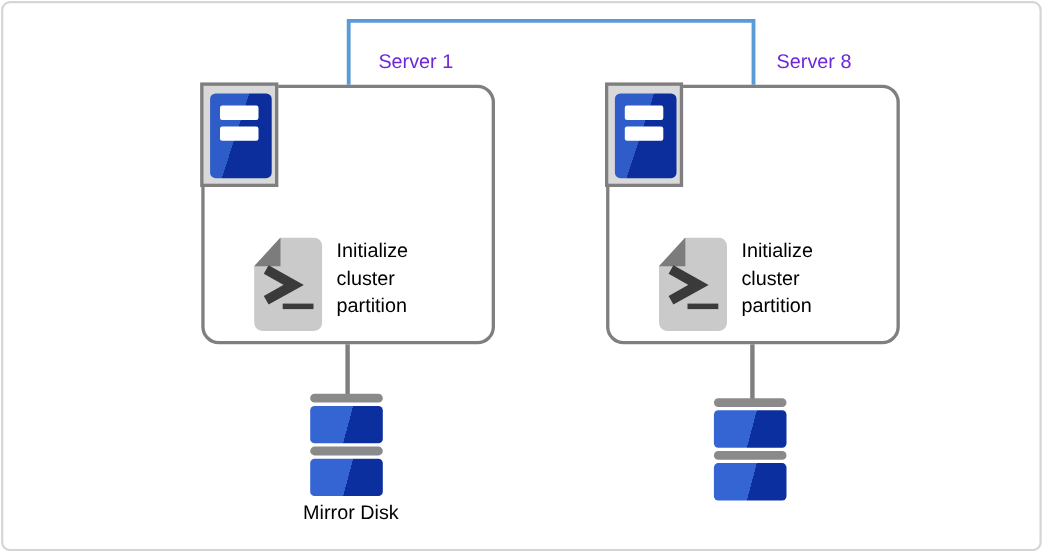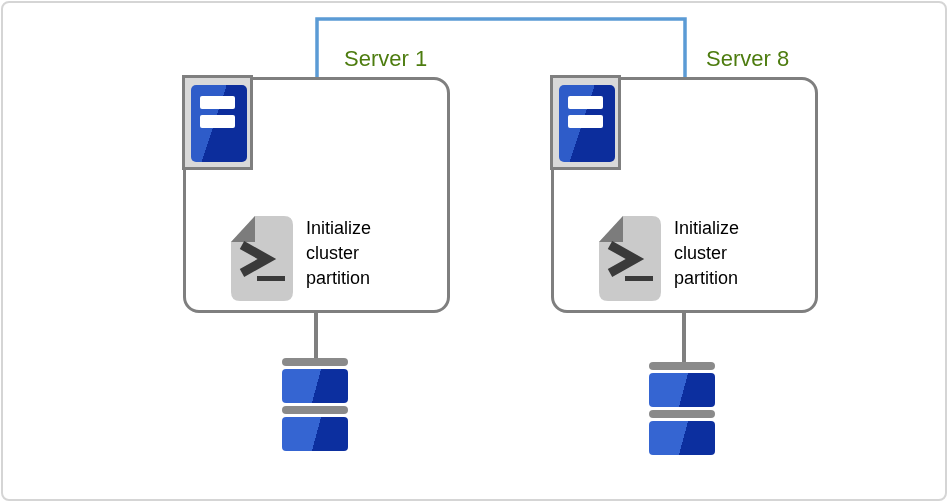--- a/index.html
+++ b/index.html
@@ -17,21 +17,21 @@
   .server-box{position:absolute;left:0;top:0;width:261px;height:230px;border:3px solid #7F7F7F;border-radius:16px;background:#ffffff;}
   .icon-plate{position:absolute;left:-1px;top:-2px;width:65px;height:89px;border:3px solid #7F7F7F;background:#D9D9D9;}
   .tower-icon{position:absolute;left:6px;top:7px;width:56px;height:77px;border-radius:5px;
               background:linear-gradient(108deg,#2E5CC9 44%,#0C2D9C 44%);}
   .tower-bar{position:absolute;left:9px;width:35px;height:13px;border-radius:2px;background:#ffffff;}
   .tower-bar.b1{top:11px;}
   .tower-bar.b2{top:30px;}
   .script-icon{position:absolute;left:48px;top:139px;width:62px;height:85px;}
   .script-text{position:absolute;left:123px;top:139px;font-size:18px;line-height:25px;color:#000;white-space:pre-line;}
 
-  .server-label{position:absolute;top:46px;font-size:22px;color:#4d7c0f;}
+  .server-label{position:absolute;top:46px;font-size:18px;color:#6d28d9;}
   .server-label.s1{left:344px;}
   .server-label.s2{left:706px;}
 
   
   .disk-link{position:absolute;width:4px;background:#7F7F7F;}
   .disk-link.d1{left:314px;top:313px;height:46px;}
   .disk-link.d2{left:682px;top:313px;height:50px;}
 
   
   .disk{position:absolute;width:66px;display:flex;flex-direction:column;gap:3px;}
@@ -103,14 +103,15 @@
     <div class="disk-bar"></div>
     <div class="disk-rect"></div>
   </div>
   <div class="disk d2">
     <div class="disk-bar"></div>
     <div class="disk-rect"></div>
     <div class="disk-bar"></div>
     <div class="disk-rect"></div>
   </div>
 
+  <div class="disk-label">Mirror Disk</div>
 
 </div>
 
 </body></html>

